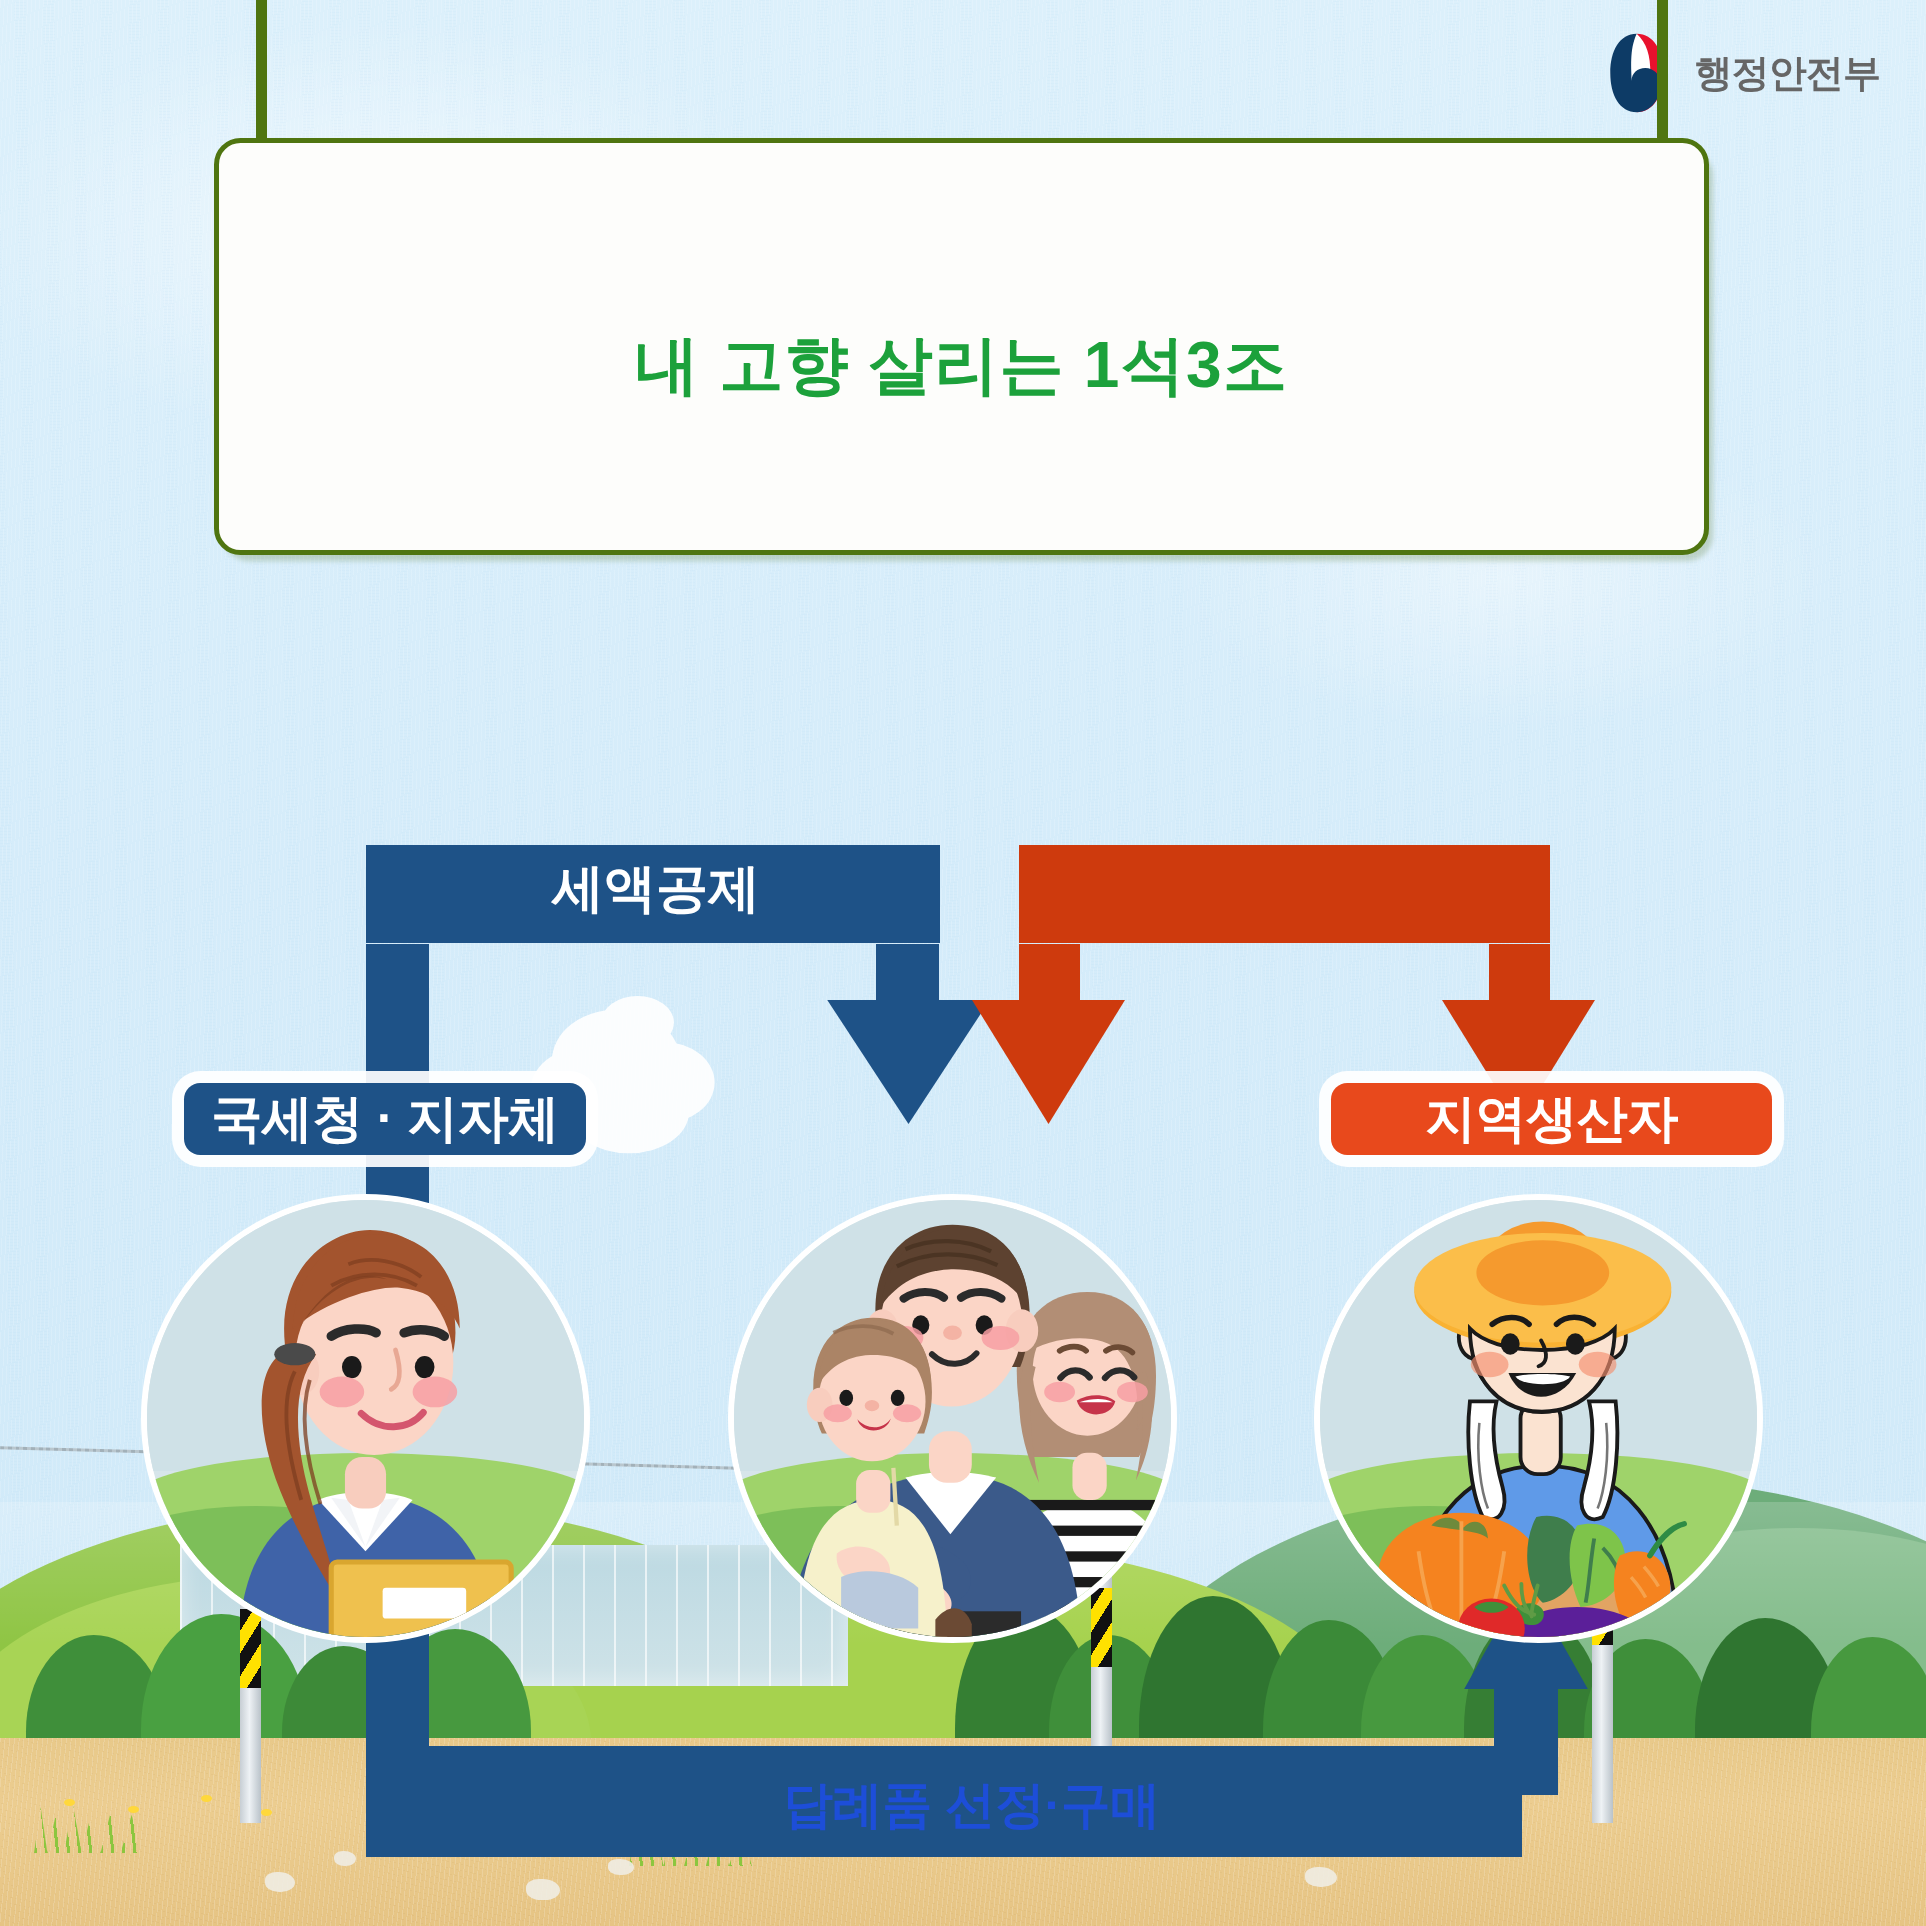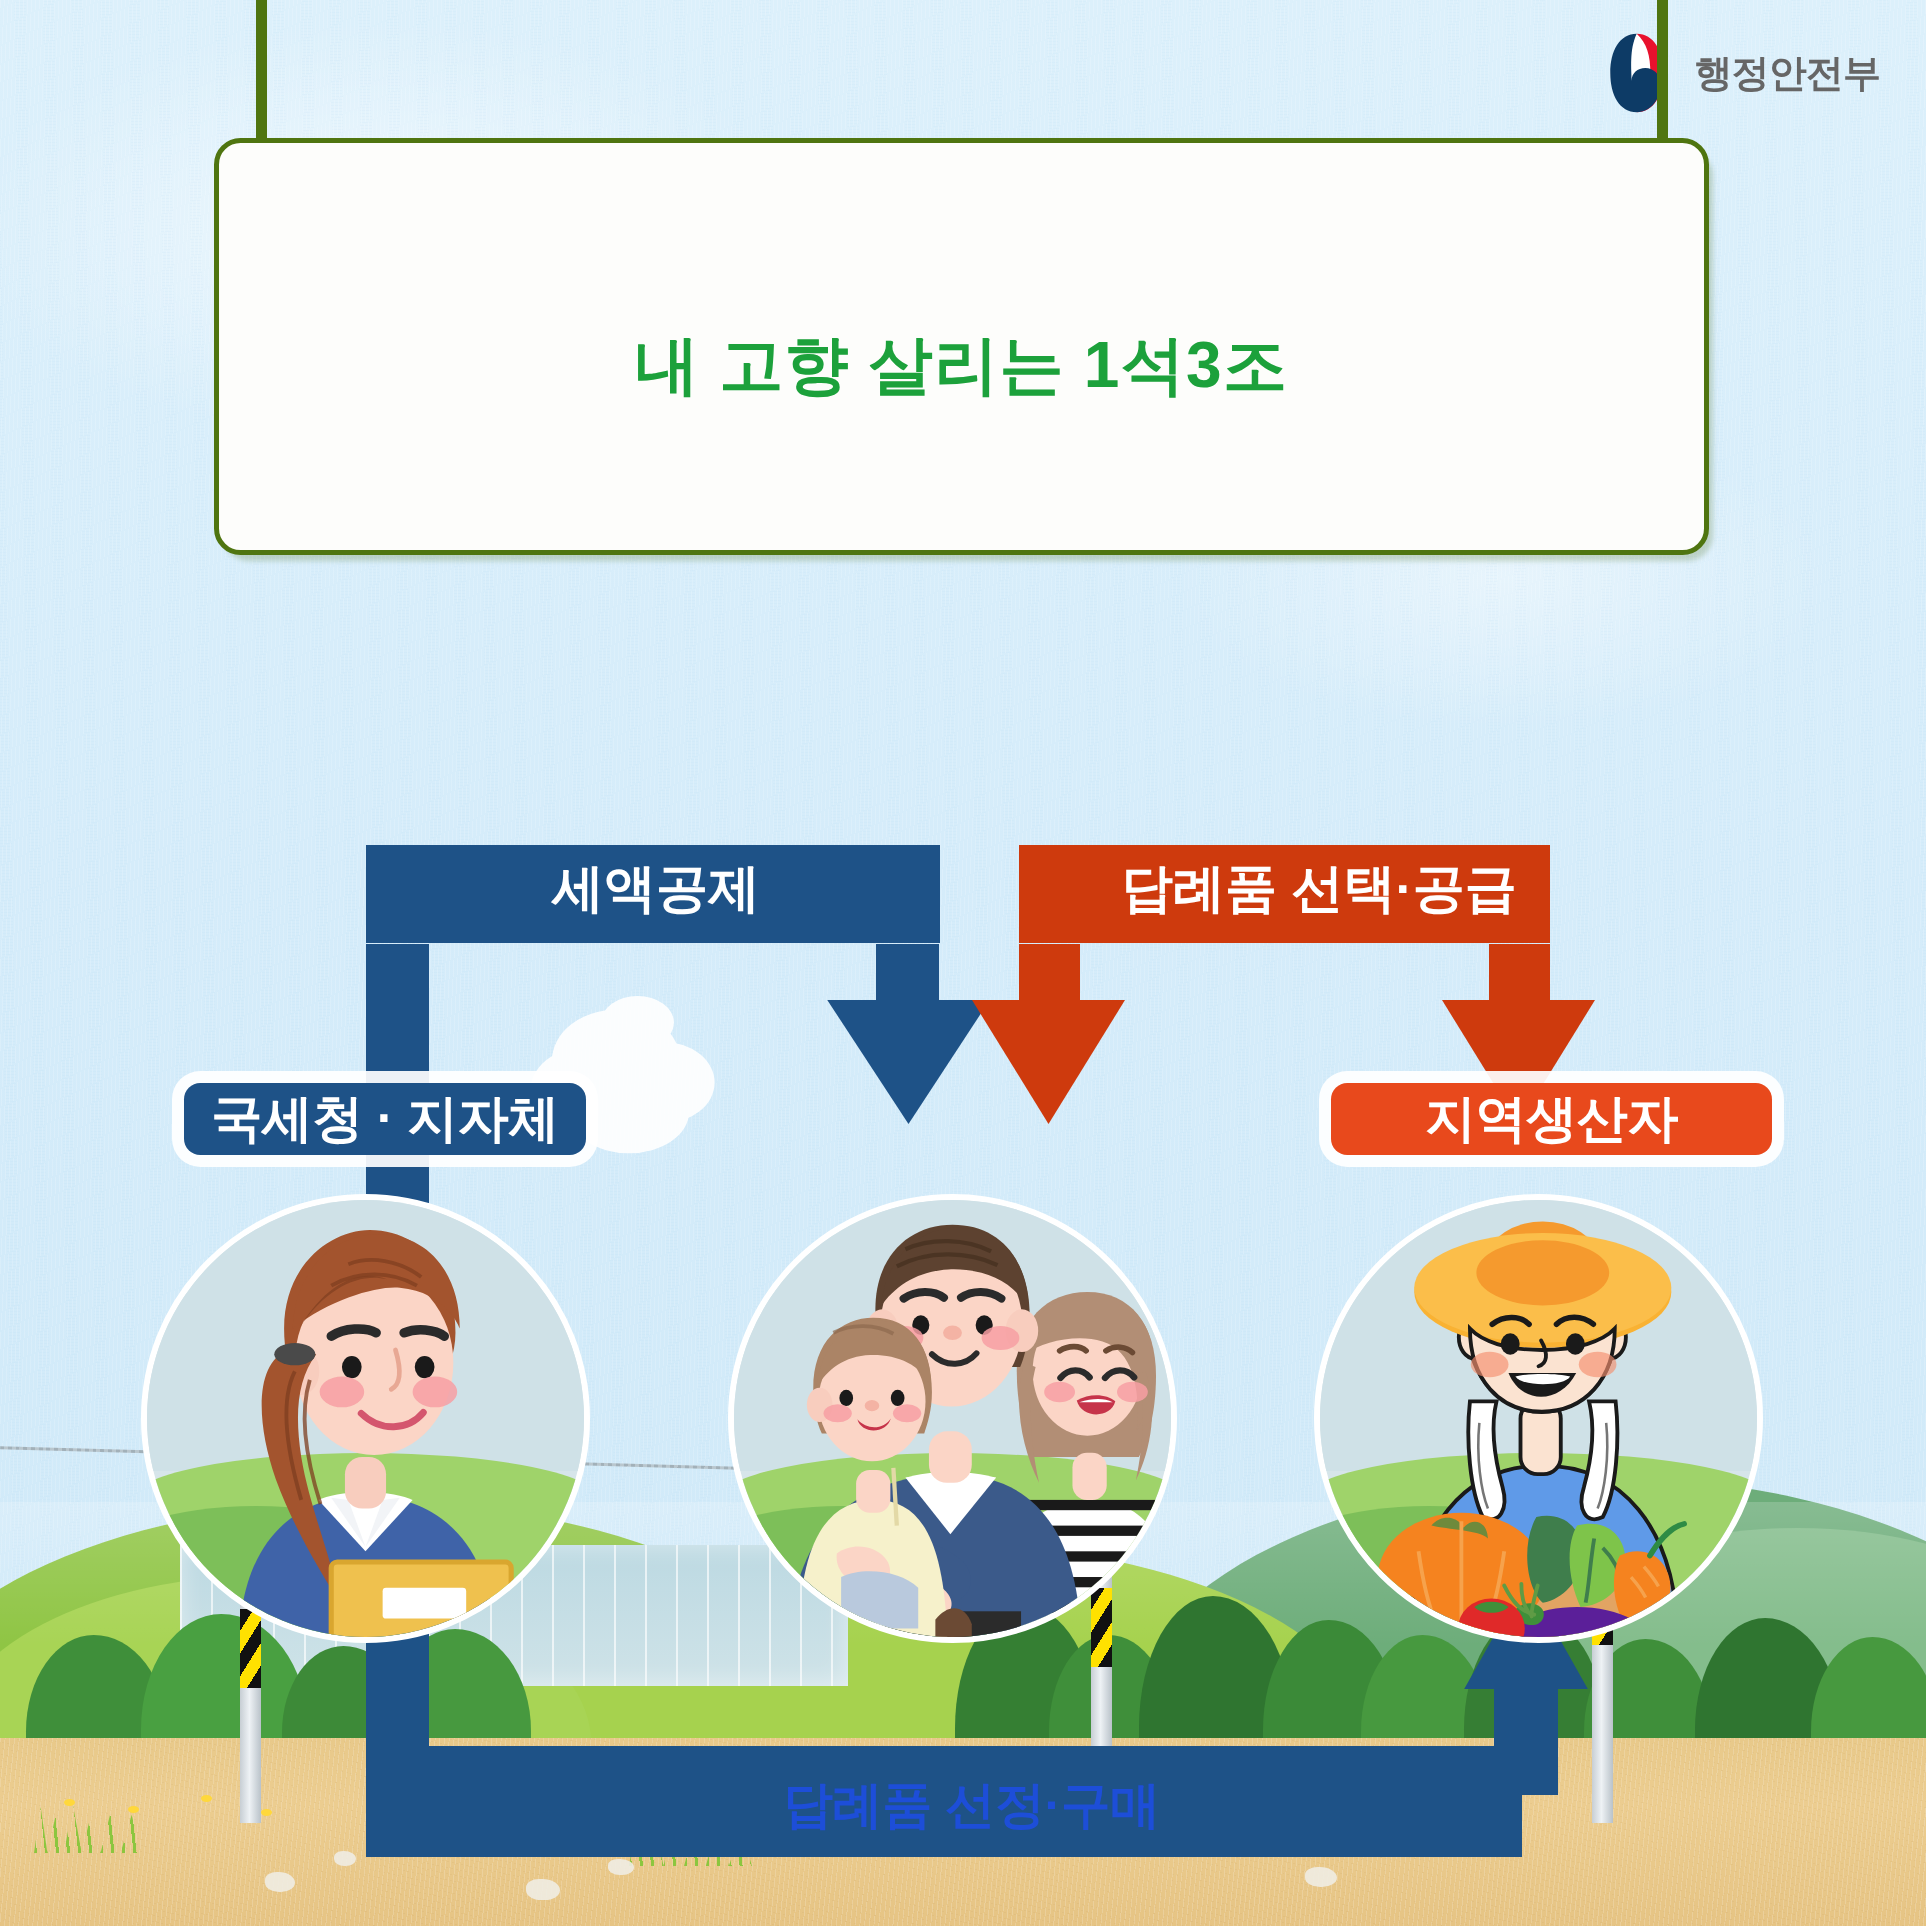--- a/index.html
+++ b/index.html
@@ -217,21 +217,20 @@
 
     <div class="bar" style="left:1019px;top:845px;width:531px;height:98px;background:#ce3a0d;"></div>
     <div class="bar" style="left:1019px;top:944px;width:61px;height:60px;background:#ce3a0d;"></div>
     <div class="bar" style="left:1489px;top:944px;width:61px;height:60px;background:#ce3a0d;"></div>
     <svg style="position:absolute;left:972px;top:1000px;width:153px;height:124px;" viewBox="0 0 358 290">
       <polygon points="0,0 358,0 179,290" fill="#ce3a0d"></polygon>
     </svg>
     <svg style="position:absolute;left:1442px;top:1000px;width:153px;height:124px;" viewBox="0 0 358 290">
       <polygon points="0,0 358,0 179,290" fill="#ce3a0d"></polygon>
     </svg>
-    <div class="arrowlabel" style="left:1121px;top:854px;font-size:52px;">답례품 선택·공급</div>
 
     <div class="retbar" style="left:366px;top:1115px;width:63px;height:698px;"></div>
     <div class="retbar" style="left:366px;top:1746px;width:1156px;height:111px;"></div>
     <div class="retbar" style="left:1494px;top:1684px;width:64px;height:111px;"></div>
     <svg style="position:absolute;left:1464px;top:1579px;width:124px;height:110px;" viewBox="0 0 290 258">
       <polygon points="145,0 290,258 0,258" fill="#1e5287"></polygon>
     </svg>
     <div class="bottomlabel" style="left:783px;top:1772px;">답례품 선정·구매</div>
 
     <div class="avatar" style="left:141px;top:1194px;">

